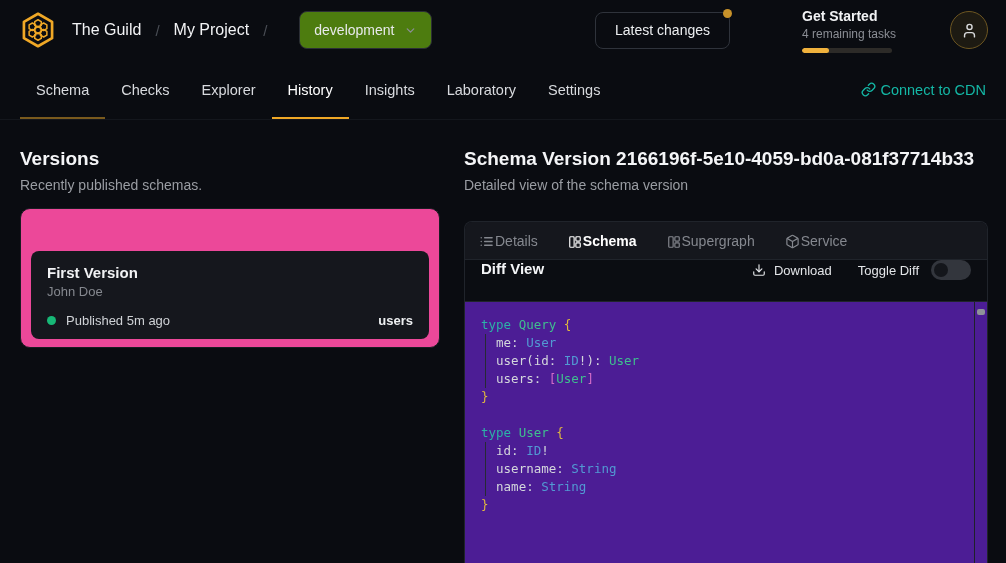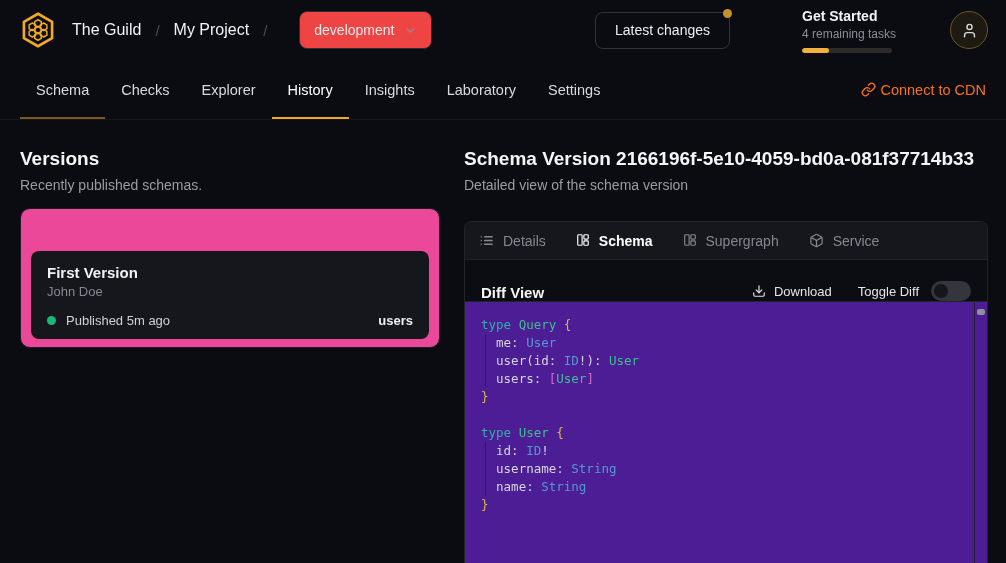--- a/index.html
+++ b/index.html
@@ -11,21 +11,21 @@
   }
   svg { display:block; }
 
   
   .header { height:60px; display:flex; align-items:center; padding:0 18px; }
   .logo { width:40px; height:40px; margin-right:14px; cursor:pointer; }
   .crumb { font-size:16px; font-weight:500; color:#f2f3f5; cursor:pointer; }
   .crumb-sep { margin:0 14px; color:#4a4e55; font-size:15px; }
   .env-select {
     margin-left:18px; height:38px; display:flex; align-items:center; gap:10px;
-    background:#ef4444; border:1px solid #2b2e35; border-radius:8px;
+    background:#4d7c0f; border:1px solid #2b2e35; border-radius:8px;
     padding:0 14px; cursor:pointer;
   }
   .env-select .label { font-size:14px; color:#e8eaec; }
   .env-select .chev { color:#8b8e95; }
   .latest-btn {
     margin-left:auto; position:relative; height:37px; display:flex; align-items:center;
     border:1px solid #2f333b; border-radius:8px; padding:0 19px; cursor:pointer;
     background:transparent; color:#eceef0; font-size:14px;
   }
   .latest-btn .dot {
@@ -50,21 +50,21 @@
     font-size:14.5px; color:#d8dade; cursor:pointer;
   }
   .nav-tab.section::after, .nav-tab.active::after {
     content:""; position:absolute; left:0; right:0; bottom:0; height:2px;
   }
   .nav-tab.section::after { background:#7a5a1d; }
   .nav-tab.active { color:#ffffff; }
   .nav-tab.active::after { background:#f0a826; }
   .cdn-link {
     margin-left:auto; display:flex; align-items:center; gap:4px;
-    color:#f97316; font-size:14.5px; cursor:pointer;
+    color:#14b8a6; font-size:14.5px; cursor:pointer;
   }
 
   
   .main { display:flex; height:443px; padding-top:28px; }
   .left { width:464px; padding:0 24px 0 20px; flex:none; }
   .right { flex:1; margin-right:18px; display:flex; flex-direction:column; }
 
   .panel-title { font-size:19px; font-weight:700; color:#f4f5f7; }
   .panel-sub { margin-top:7px; font-size:14px; color:#9a9da3; }
 
@@ -85,24 +85,24 @@
 
   .detail-panel {
     margin-top:28px; height:347px; display:flex; flex-direction:column;
     border:1px solid #20242b; border-bottom:none; border-radius:8px 8px 0 0;
     overflow:hidden;
   }
   .detail-tabs {
     height:38px; flex:none; background:#15171d; border-bottom:1px solid #20242b;
     display:flex; align-items:center; padding:0 14px; gap:30px;
   }
-  .dtab { display:flex; align-items:flex-start; gap:9px; color:#85888f; font-size:14px; cursor:pointer; }
+  .dtab { display:flex; align-items:flex-end; gap:1px; color:#85888f; font-size:14px; cursor:pointer; }
   .dtab.active { color:#ffffff; font-weight:600; }
   .diff-bar {
-    height:42px; flex:none; display:flex; align-items:flex-end; padding:0 16px;
+    height:42px; flex:none; display:flex; align-items:flex-start; padding:0 16px;
     border-bottom:1px solid #20242b; background:#0b0d12;
   }
   .diff-title { font-size:15px; font-weight:700; color:#f4f5f7; }
   .diff-actions { margin-left:auto; display:flex; align-items:center; gap:26px; }
   .download-btn { display:flex; align-items:center; gap:8px; font-size:13px; color:#e3e5e8; cursor:pointer; background:none; border:none; }
   .toggle-wrap { display:flex; align-items:center; gap:12px; }
   .toggle-label { font-size:13px; color:#e3e5e8; }
   .switch { width:40px; height:20px; border-radius:999px; background:#33363d; position:relative; cursor:pointer; }
   .switch .knob { position:absolute; left:3px; top:3px; width:14px; height:14px; border-radius:50%; background:#14161b; }
 

